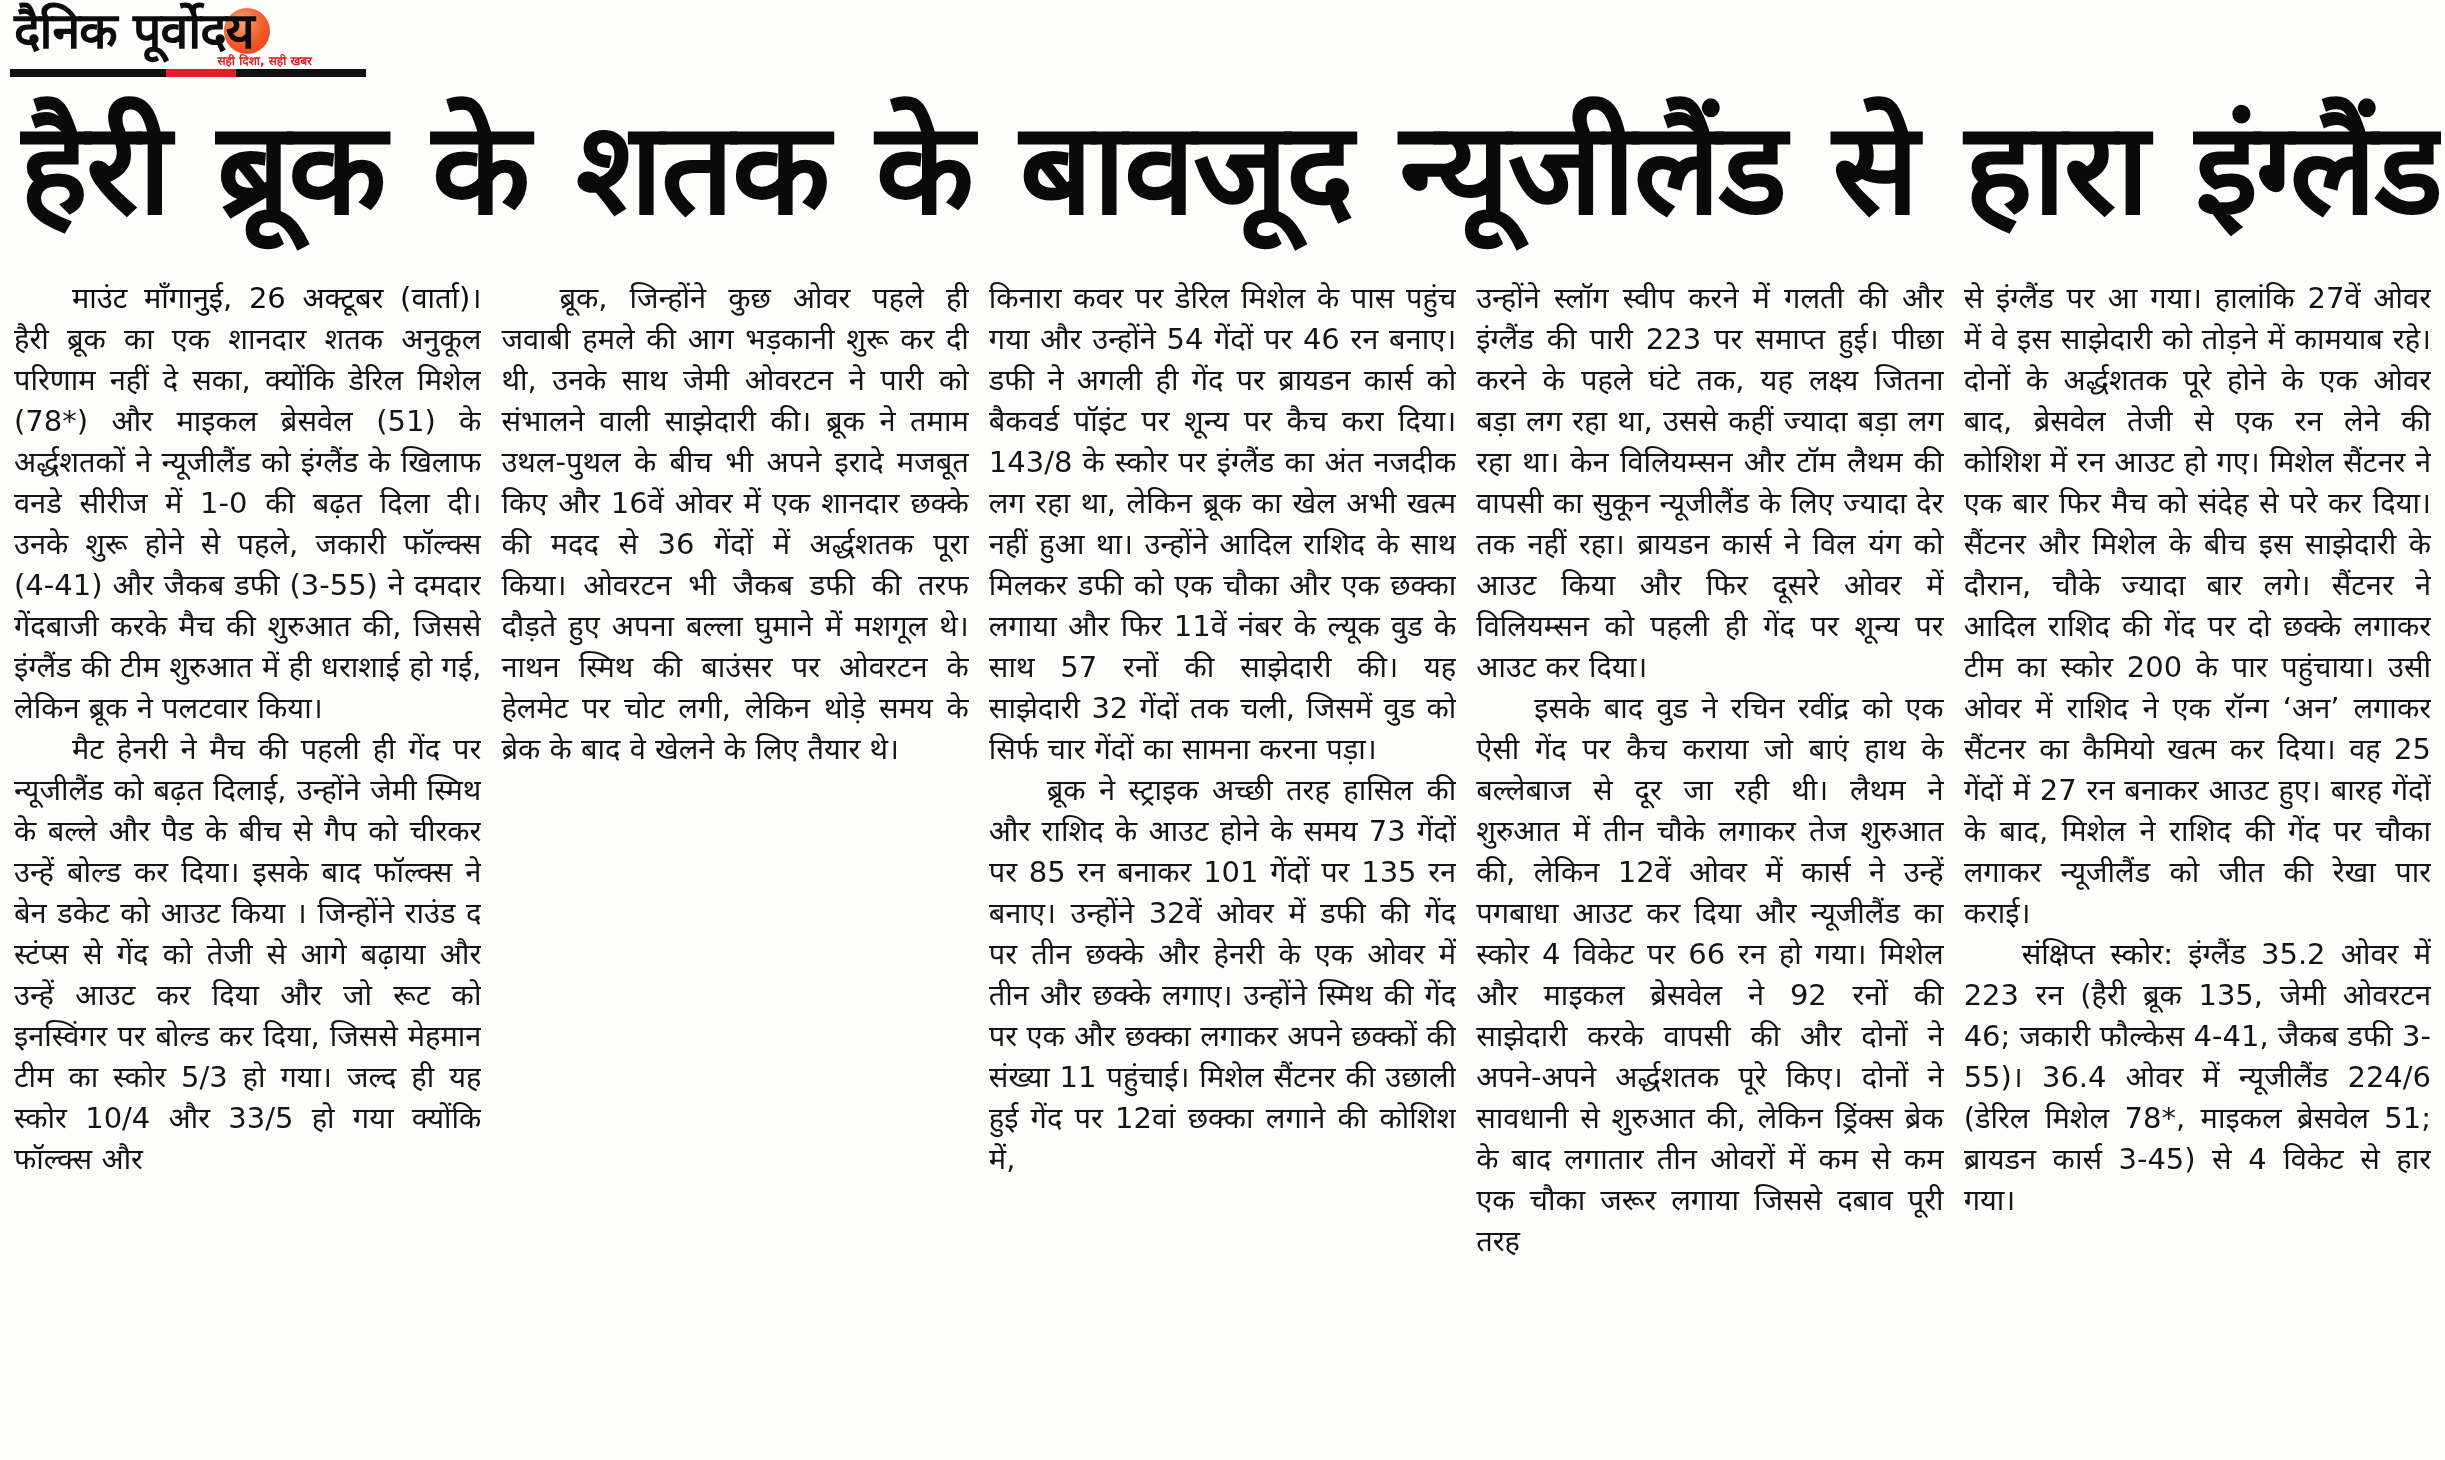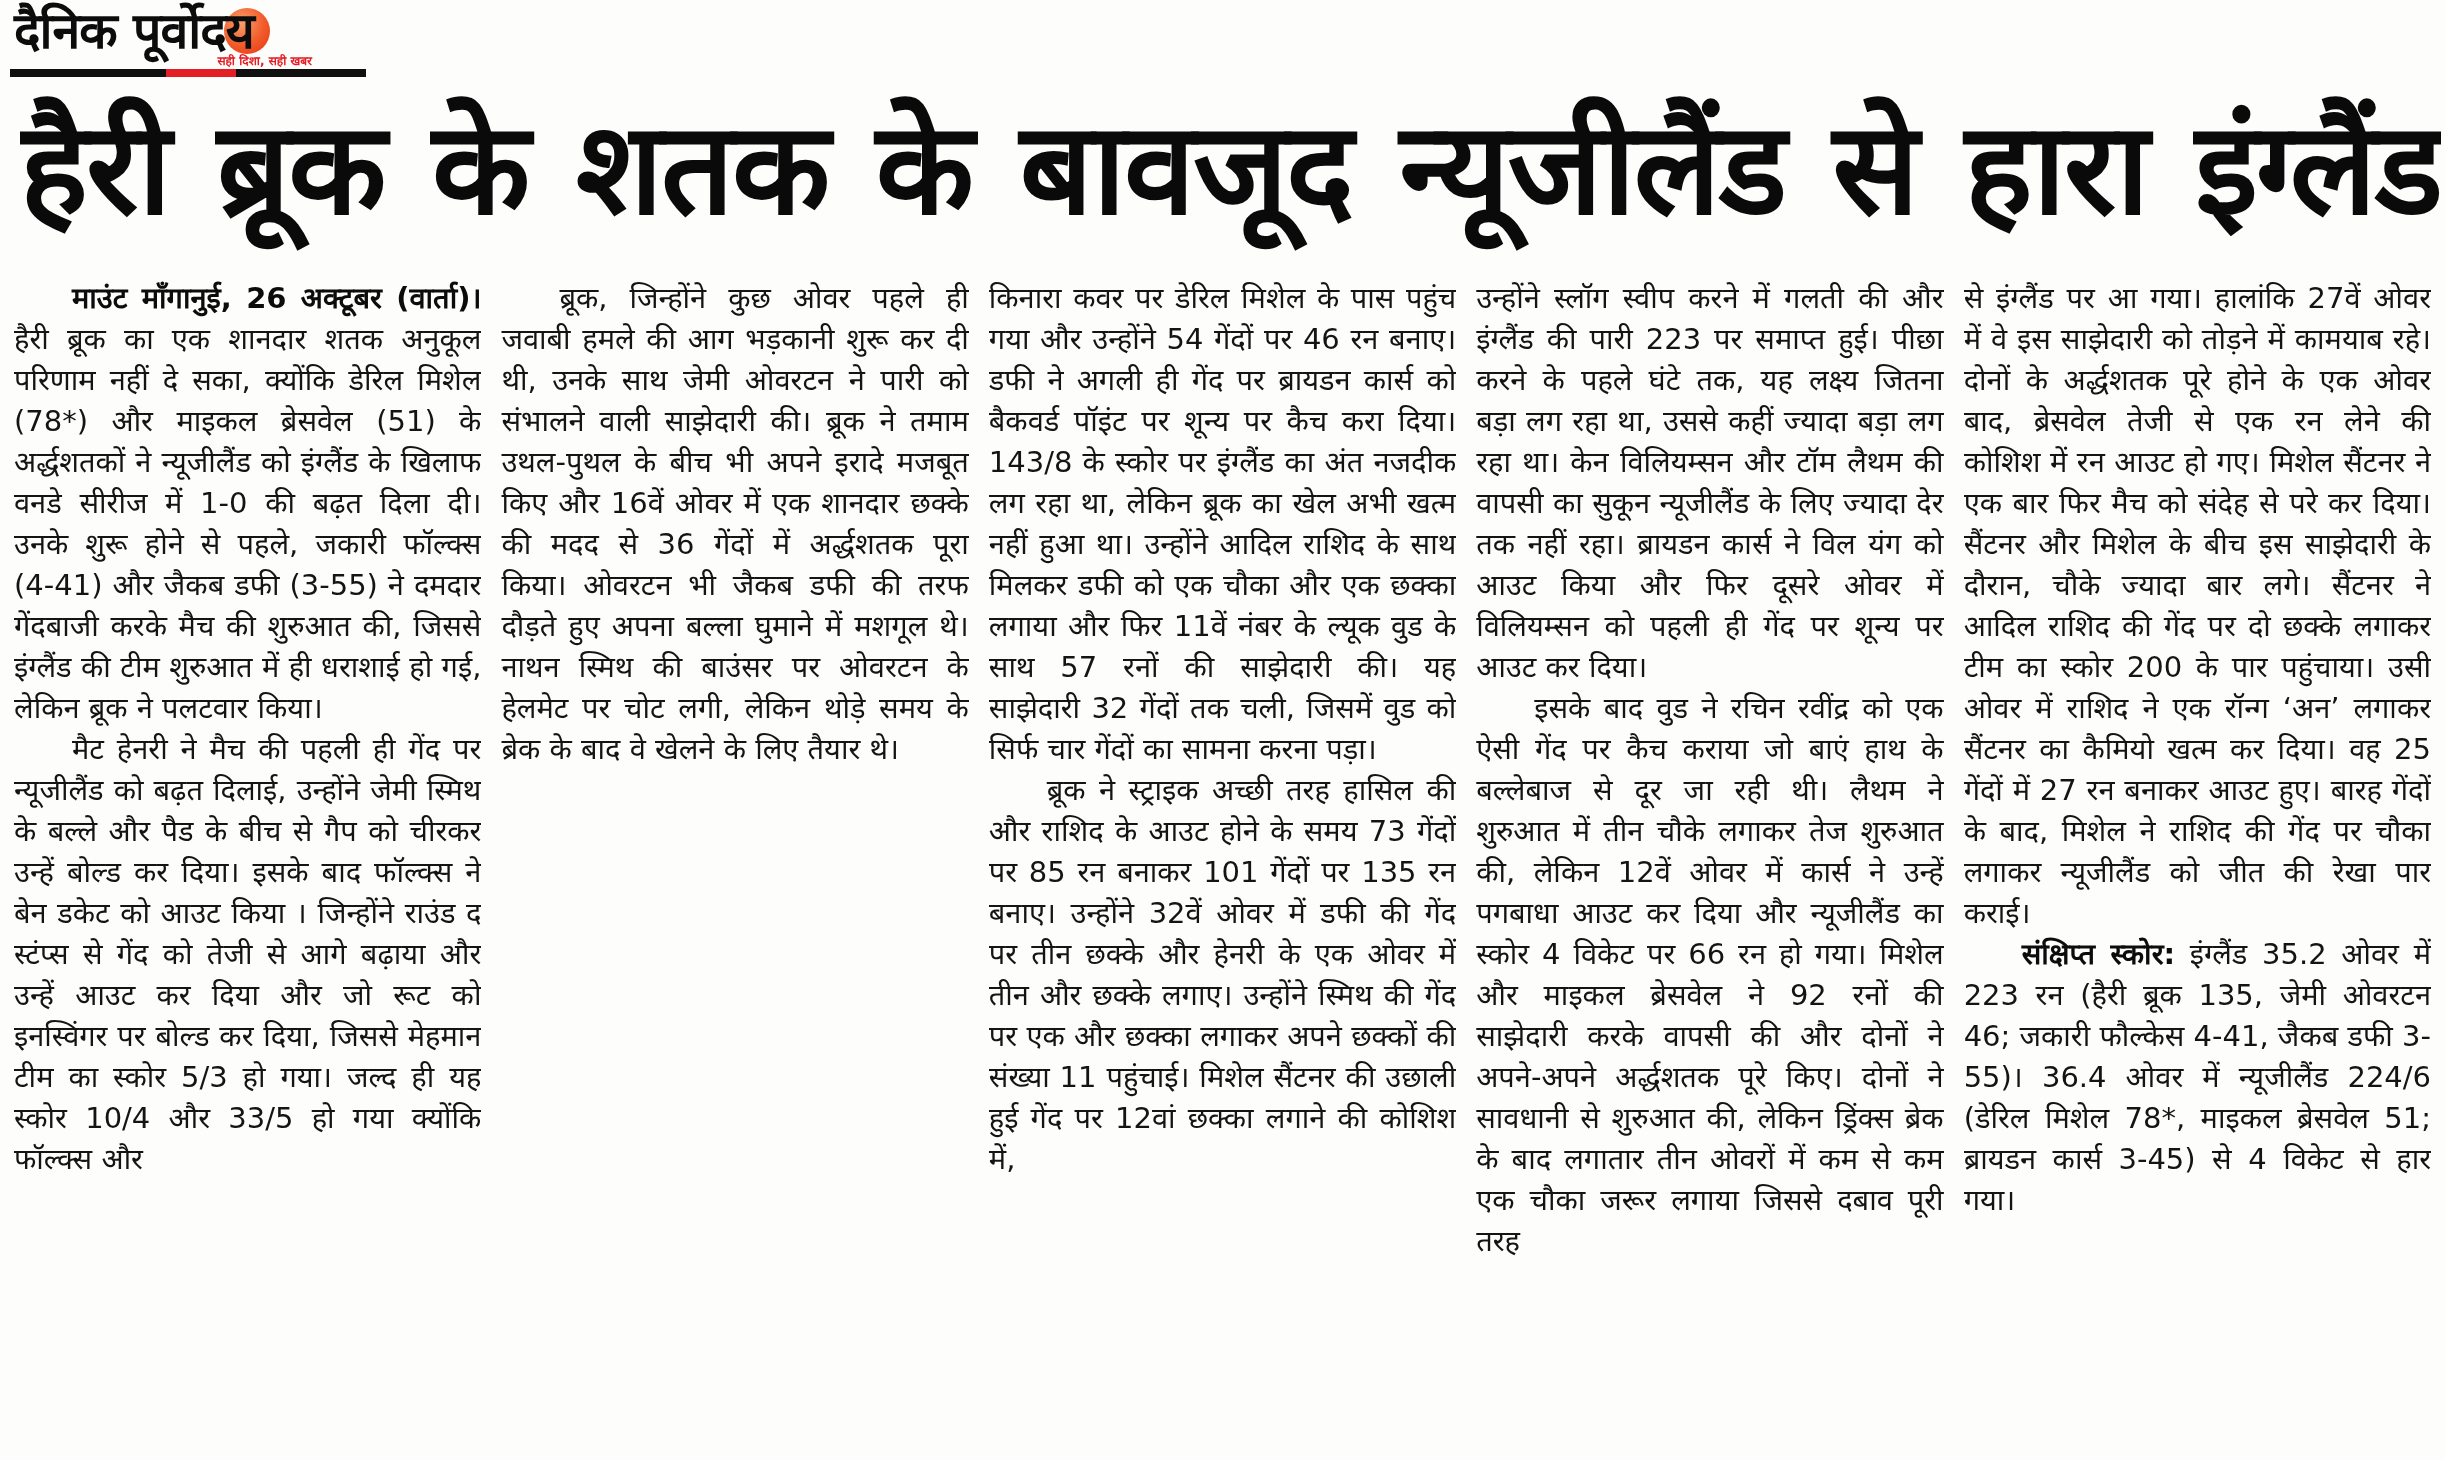--- a/index.html
+++ b/index.html
@@ -110,21 +110,21 @@
     overflow: hidden;
     text-align: justify;
   }
   .col p {
     margin: 0;
     font-size: 29px;
     line-height: 41px;
     color: #141414;
   }
   .col p.indent { text-indent: 58px; }
-  .dateline, .summary-label { font-weight: bold; color: #0c0c0c; }
+  .dateline, .summary-label { font-weight: normal; color: #0c0c0c; }
 </style>
 </head>
 <body>
 
 <div class="page">
 
   <header class="masthead">
     <span class="logo-circle"></span>
     <span class="logo-text">दैनिक पूर्वोदय</span>
     <div class="tagline">सही दिशा, सही खबर</div>

